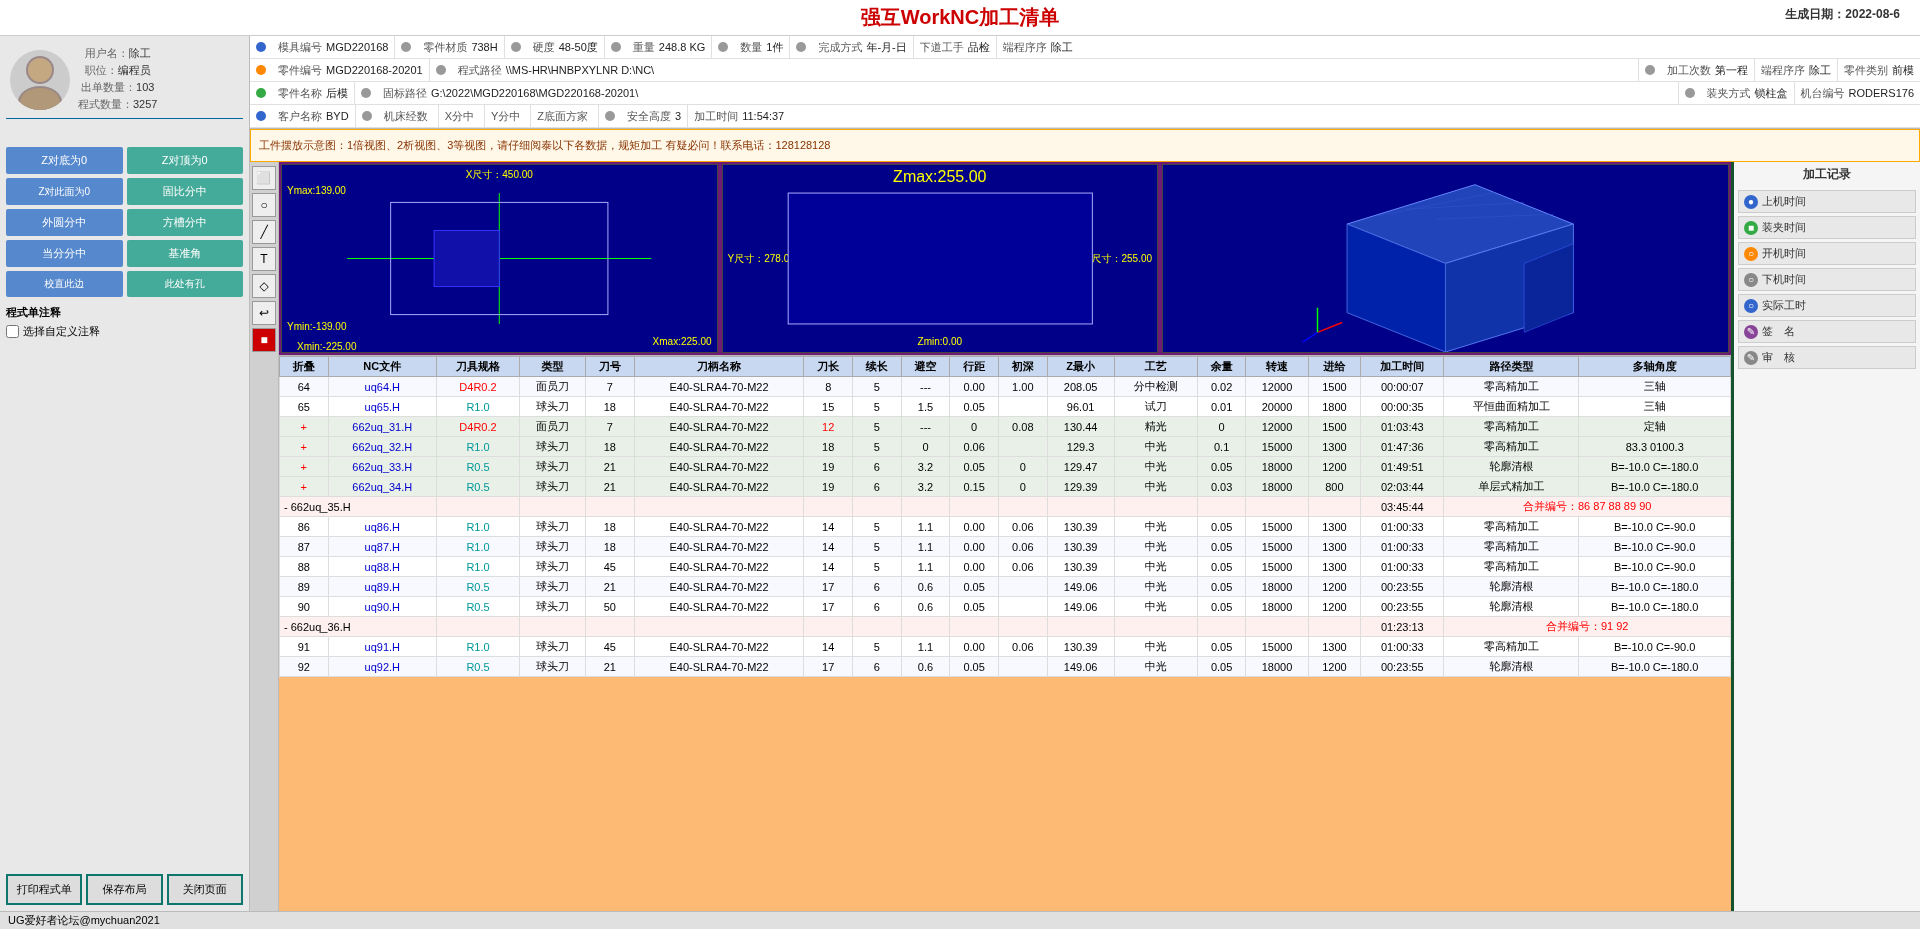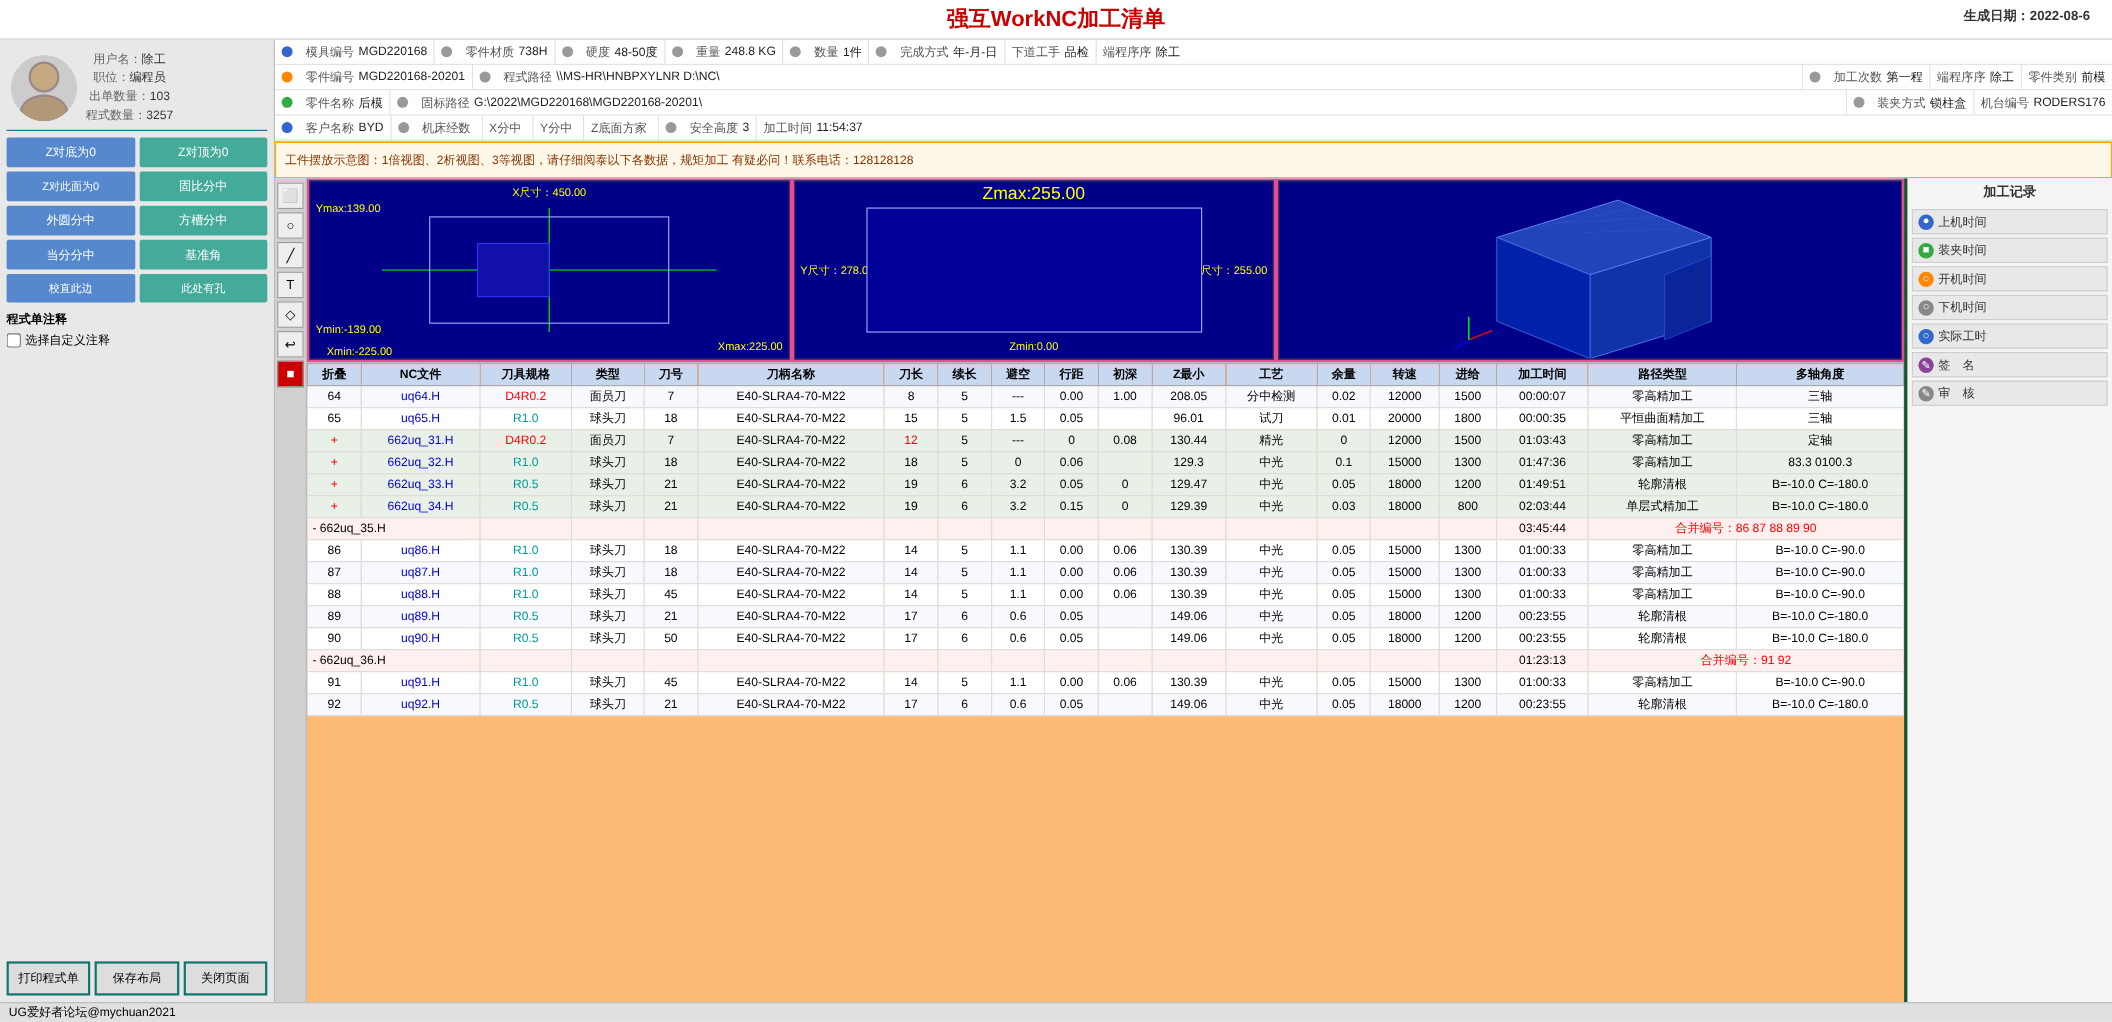--- a/index.html
+++ b/index.html
@@ -95,21 +95,21 @@
           </svg>
         </div>
         <div class="user-details">
           <div><span class="label">用户名：</span><span>除工</span></div>
           <div><span class="label">职位：</span><span>编程员</span></div>
           <div><span class="label">出单数量：</span><span>103</span></div>
           <div><span class="label">程式数量：</span><span>3257</span></div>
         </div>
       </div>
 
-      <div style="display:flex;gap:4px;margin-bottom:4px;">
+      <div style="display:flex;gap:4px;margin-bottom:4px;margin-top:22px;">
         <button class="tool-btn blue" style="flex:1">Z对底为0</button>
         <button class="tool-btn green" style="flex:1">Z对顶为0</button>
       </div>
       <div style="display:flex;gap:4px;margin-bottom:4px;">
         <button class="tool-btn blue" style="flex:1;font-size:10px">Z对此面为0</button>
         <button class="tool-btn green" style="flex:1">固比分中</button>
       </div>
       <div style="display:flex;gap:4px;margin-bottom:4px;">
         <button class="tool-btn blue" style="flex:1">外圆分中</button>
         <button class="tool-btn green" style="flex:1">方槽分中</button>
@@ -321,21 +321,21 @@
           <div class="side-tool-btn">○</div>
           <div class="side-tool-btn">╱</div>
           <div class="side-tool-btn">T</div>
           <div class="side-tool-btn">◇</div>
           <div class="side-tool-btn">↩</div>
           <div class="side-tool-btn" style="background:#cc0000;color:white;">■</div>
         </div>
 
         <div style="flex:1;display:flex;flex-direction:column;overflow:hidden;">
 
-          <div style="display:flex;height:168px;background:#ec4899;border-bottom:1px solid #bbb;">
+          <div style="display:flex;height:194px;background:#701a75;border-bottom:1px solid #bbb;">
 
             <div style="flex:1;position:relative;background:#000088;border:1px solid #444;margin:2px;">
               <div style="position:absolute;top:3px;left:50%;transform:translateX(-50%);color:#ffff00;font-size:10px;white-space:nowrap;">X尺寸：450.00</div>
               <div style="position:absolute;top:20px;left:5px;color:#ffff00;font-size:10px;">Ymax:139.00</div>
               <div style="position:absolute;bottom:20px;left:5px;color:#ffff00;font-size:10px;">Ymin:-139.00</div>
               <div style="position:absolute;bottom:0;left:15px;color:#ffff00;font-size:10px;">Xmin:-225.00</div>
               <div style="position:absolute;bottom:5px;right:5px;color:#ffff00;font-size:10px;">Xmax:225.00</div>
 
               <svg style="position:absolute;top:0;left:0;width:100%;height:100%;">
                 <line x1="50%" y1="15%" x2="50%" y2="85%" stroke="#00ff00" stroke-width="1"></line>

